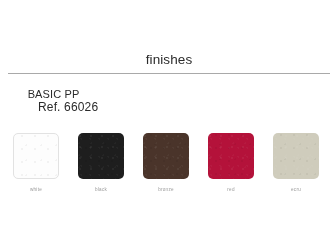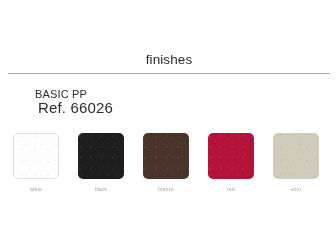--- a/index.html
+++ b/index.html
@@ -58,21 +58,21 @@
     top: 88px;
   }
   .product-name {
     font-size: 11px;
     line-height: 13px;
     color: #2b2b2b;
     letter-spacing: 0.15px;
     white-space: nowrap;
   }
   .product-ref {
-    font-size: 15px;
+    font-size: 12px;
     line-height: 13px;
     color: #2b2b2b;
     letter-spacing: 0.15px;
     white-space: nowrap;
     padding-left: 29px;
   }
 
   
   .swatch-row {
     position: absolute;

